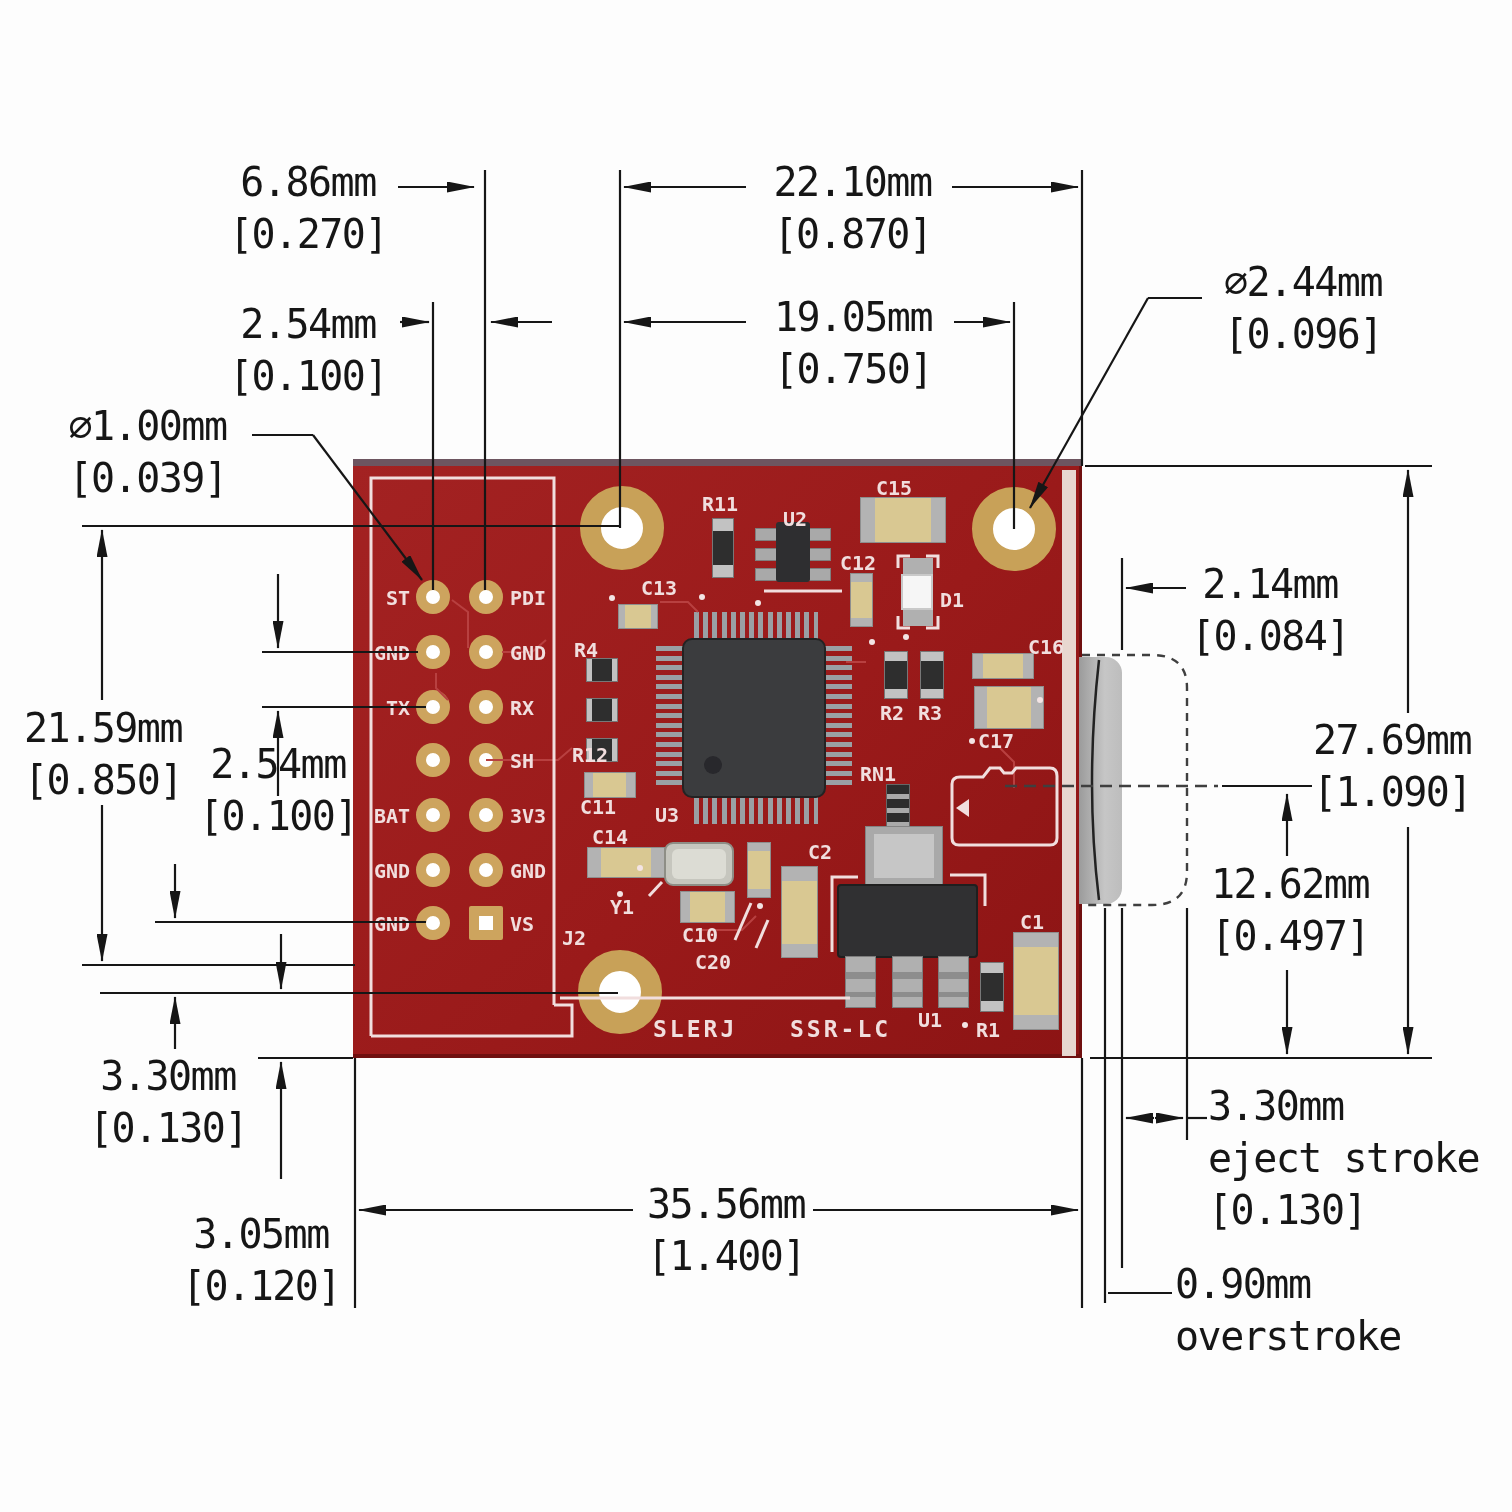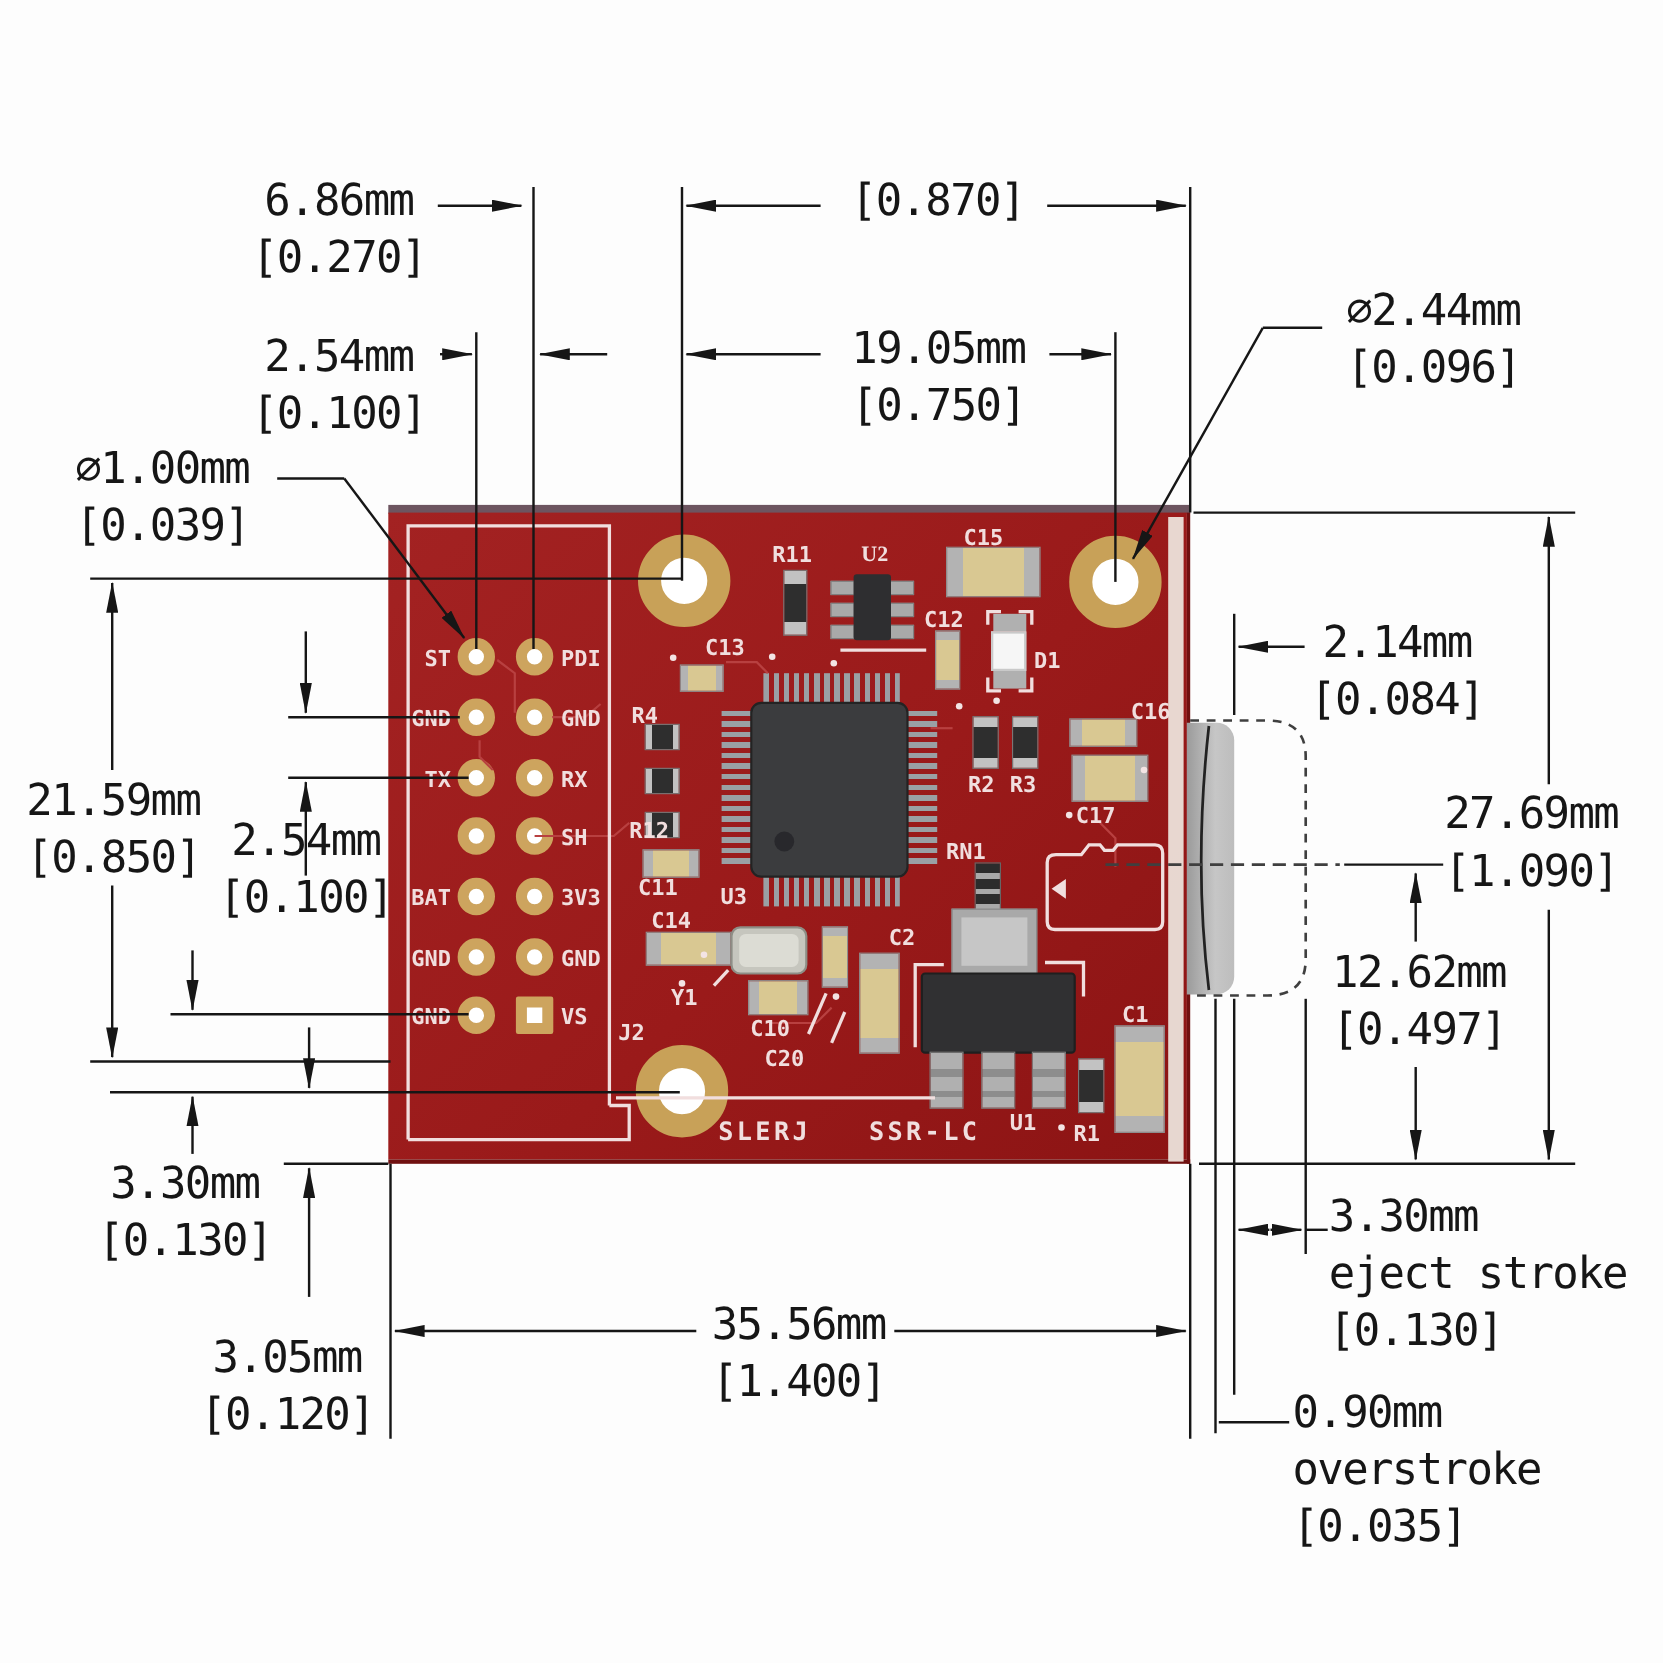--- a/index.html
+++ b/index.html
@@ -145,21 +145,21 @@
       <circle cx="620" cy="894" r="3"></circle>
         <circle cx="1040" cy="700" r="3"></circle>
         <circle cx="972" cy="741" r="3"></circle>
       <circle cx="760" cy="906" r="3"></circle>
         <circle cx="965" cy="1025" r="3"></circle>
     </g>
     <path d="M1099,660 Q1085,785 1099,900" stroke="#222" stroke-width="2.5" fill="none"></path>
   </svg>
 
   <div class="slk" style="left:702px;top:492px;">R11</div>
-  <div class="slk" style="left:783px;top:493px;font-family:Liberation Serif, serif;">U2</div>
+  <div class="slk" style="left:783px;top:507px;">U2</div>
   <div class="slk" style="left:876px;top:476px;">C15</div>
   <div class="slk" style="left:840px;top:551px;">C12</div>
   <div class="slk" style="left:940px;top:588px;">D1</div>
   <div class="slk" style="left:641px;top:576px;">C13</div>
   <div class="slk" style="left:574px;top:638px;">R4</div>
   <div class="slk" style="left:572px;top:743px;">R12</div>
   <div class="slk" style="left:655px;top:803px;">U3</div>
   <div class="slk" style="left:580px;top:795px;">C11</div>
   <div class="slk" style="left:592px;top:825px;">C14</div>
   <div class="slk" style="left:610px;top:895px;">Y1</div>
@@ -261,20 +261,21 @@
 
   <div class="dim" style="left:222px;top:156px;width:172px;">
     <div>6.86mm</div>
     <div>[0.270]</div>
   </div>
   <div class="dim" style="left:222px;top:298px;width:172px;">
     <div>2.54mm</div>
     <div>[0.100]</div>
   </div>
   <div class="dim" style="left:745px;top:156px;width:215px;">
+    <div>22.10mm</div>
     <div>[0.870]</div>
   </div>
   <div class="dim" style="left:748px;top:291px;width:210px;">
     <div>19.05mm</div>
     <div>[0.750]</div>
   </div>
   <div class="dim" style="left:1193px;top:256px;width:220px;">
     <div>⌀2.44mm</div>
     <div>[0.096]</div>
   </div>
@@ -315,16 +316,15 @@
     <div>[0.497]</div>
   </div>
   <div class="dim la" style="left:1208px;top:1080px;width:290px;">
     <div>3.30mm</div>
     <div>eject stroke</div>
     <div>[0.130]</div>
   </div>
   <div class="dim la" style="left:1175px;top:1258px;width:290px;">
     <div>0.90mm</div>
     <div>overstroke</div>
-    <div>[0.035]</div>
   </div>
 
 </div>
 
 </body></html>

